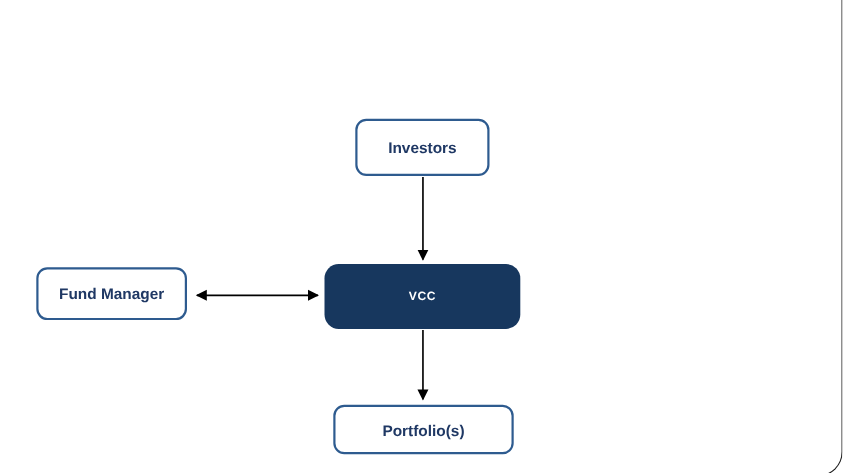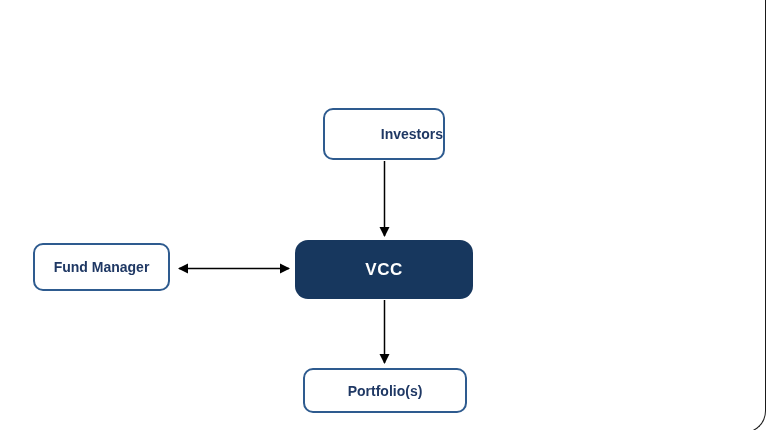--- a/index.html
+++ b/index.html
@@ -42,30 +42,30 @@
     position:absolute;
     display:flex;align-items:center;justify-content:center;
     background:#fff;
     border:2px solid var(--node_border);
     border-radius:10px;
     color:var(--node_text);
     font-weight:bold;
     font-size:14px;
     box-sizing:border-box;
   }
-  .node-investors{left:323px;top:108px;width:122px;height:52px;justify-content:flex-end;}
+  .node-investors{left:323px;top:108px;width:122px;height:52px;}
   .node-fund-manager{left:33px;top:243px;width:137px;height:48px;}
   .node-portfolios{left:303px;top:368px;width:164px;height:45px;}
   .node-vcc{
     left:295px;top:240px;width:178px;height:59px;
     background:var(--vcc_fill);
     border:none;
     border-radius:13px;
     color:var(--vcc_text);
-    font-size:17px;
+    font-size:11px;
     letter-spacing:0.5px;
     align-items:center;
   }
   svg.connectors{position:absolute;top:0;left:0;pointer-events:none;}
   svg.connectors line{stroke:var(--arrow);stroke-width:1.5;}
   svg.connectors .arrowhead{fill:var(--arrow);}
 </style>
 </head>
 <body>
 

